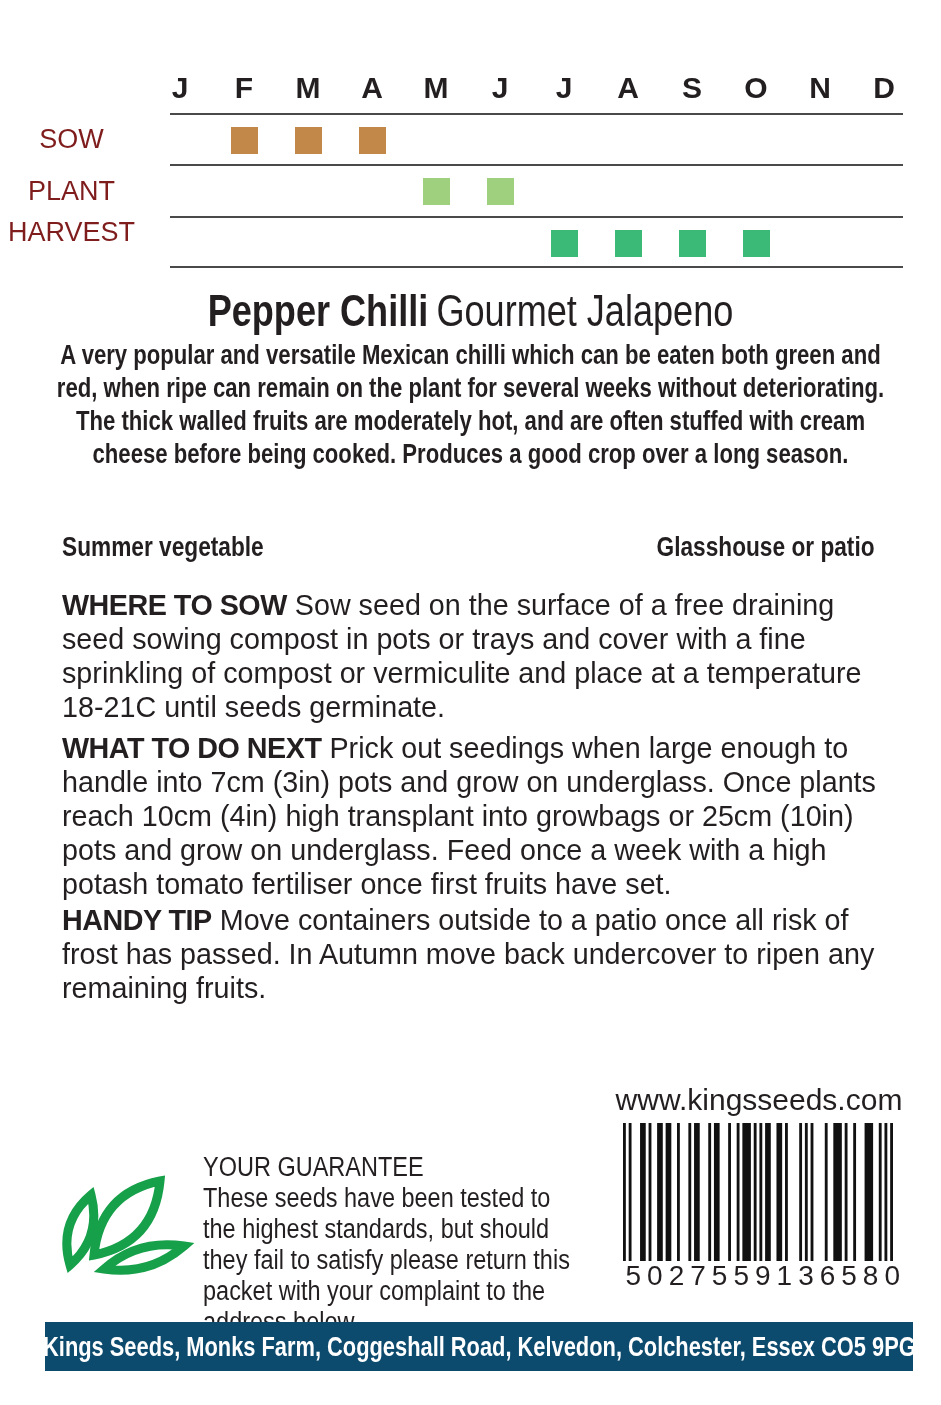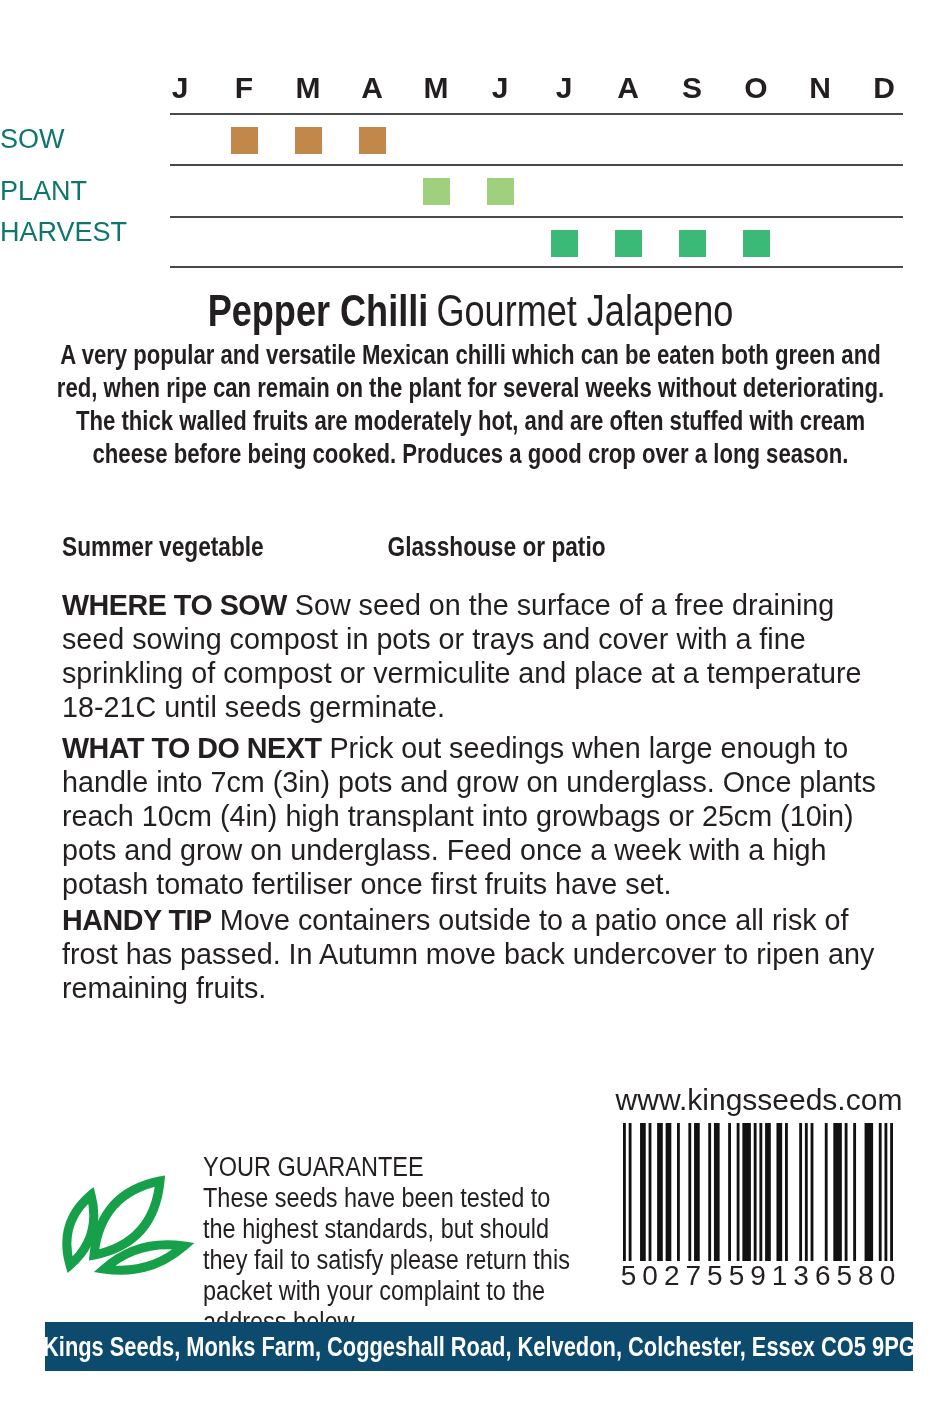--- a/index.html
+++ b/index.html
@@ -13,22 +13,22 @@
     position:absolute; left:148px; top:70px; width:768px; height:36px;
     display:flex;
   }
   .cal-months span {
     flex:1; text-align:center; font-weight:bold; font-size:30px; line-height:36px;
   }
   .cal-line {
     position:absolute; left:170px; width:733px; height:2px; background:#4a4a4a;
   }
   .cal-label {
-    position:absolute; left:0; width:143px; text-align:left;
-    font-size:27px; line-height:30px; color:#0f766e;
+    position:absolute; left:0; width:143px; text-align:center;
+    font-size:27px; line-height:30px; color:#7f1d1d;
   }
   .cal-row {
     position:absolute; left:148px; width:768px; height:50px; display:flex;
   }
   .cal-cell { flex:1; display:flex; align-items:center; justify-content:center; }
   .cal-square { width:27px; height:27px; }
   
   .title {
     position:absolute; left:0; top:288px; width:941px; text-align:center;
     font-size:44px; line-height:46px; white-space:nowrap;
@@ -37,22 +37,22 @@
   .title .t-bold { font-weight:bold; margin-right:10px; }
   .title .t-reg { font-weight:normal; }
   .description {
     position:absolute; left:-58px; top:338px; width:1057px; text-align:center;
     font-weight:bold; font-size:28px; line-height:33px;
     transform:scaleX(0.79); transform-origin:50% 0;
   }
   
   .attrs {
     position:absolute; left:62px; top:532px; width:813px;
-    display:flex; justify-content:flex-start;
-    font-weight:bold; font-size:27px; line-height:30px;gap:44px;
+    display:flex; justify-content:space-between;
+    font-weight:bold; font-size:27px; line-height:30px;
   }
   .attrs .a-left  { transform:scaleX(0.84); transform-origin:0 50%; white-space:nowrap; }
   .attrs .a-right { transform:scaleX(0.84); transform-origin:100% 50%; white-space:nowrap; }
   
   .section {
     position:absolute; left:62px; width:840px;
     font-size:29px; line-height:34px;
     transform:scaleX(0.99); transform-origin:0 0;
   }
   .section .s-head { font-weight:bold; letter-spacing:-0.5px; }
@@ -66,21 +66,21 @@
   }
   .website {
     position:absolute; left:613px; top:1083px; width:292px; text-align:center;
     font-size:30px;
   }
   .barcode {
     position:absolute; left:623px; top:1123px; width:270px; height:138px;
   }
   .barcode svg { display:block; width:100%; height:100%; }
   .barcode-digits {
-    position:absolute; left:616px; top:1260px; width:290px; text-align:center;
+    position:absolute; left:616px; top:1260px; width:290px; text-align:right;
     font-size:28px; letter-spacing:6px;
   }
   .leaf-logo { position:absolute; left:50px; top:1175px; width:148px; height:106px; }
   .guarantee {
     position:absolute; left:203px; top:1152px; width:432px;
     font-size:27px; line-height:31px;
     transform:scaleX(0.87); transform-origin:0 0;
   }
   .address-bar {
     position:absolute; left:45px; top:1322px; width:868px; height:49px;

